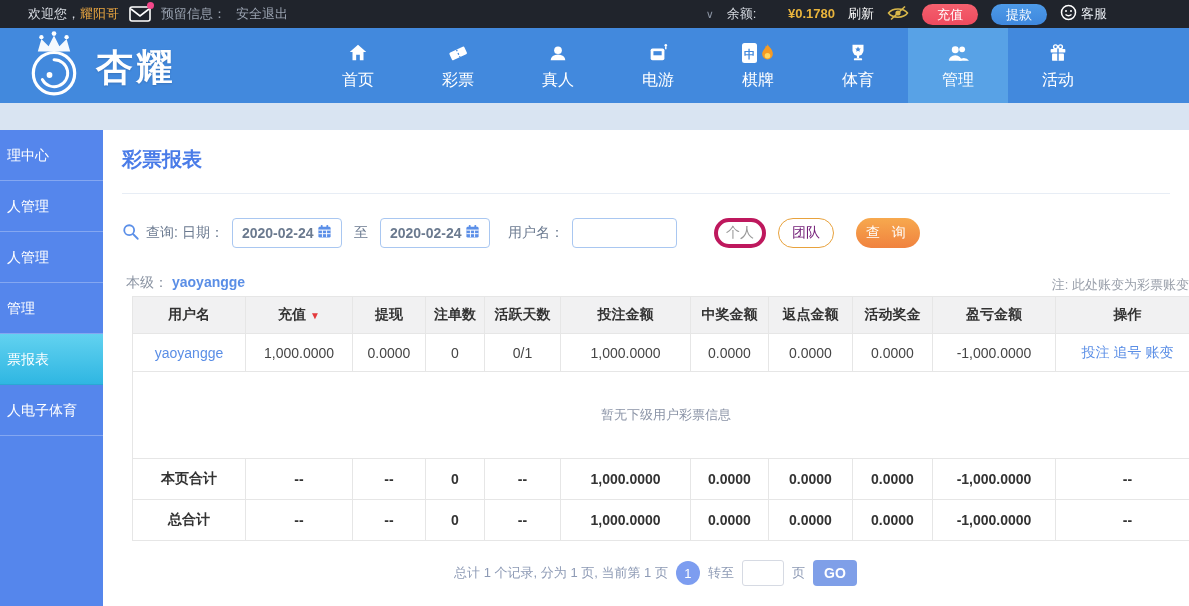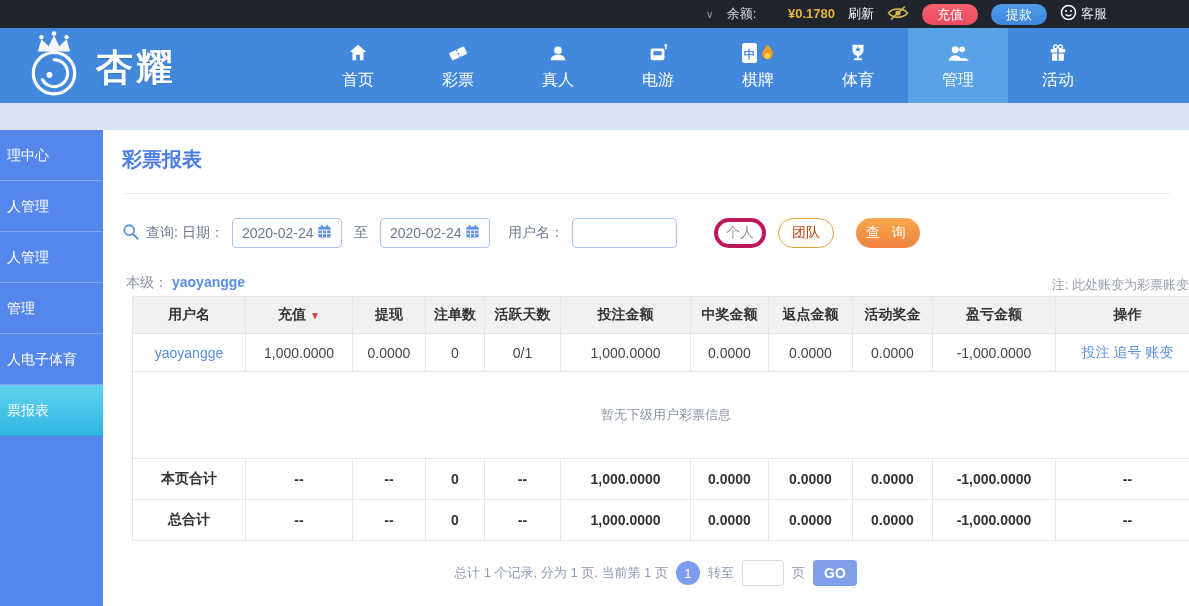--- a/index.html
+++ b/index.html
@@ -46,28 +46,28 @@
 
   .content { position:absolute; left:103px; top:130px; width:1086px; height:476px; background:#fff; }
   .page-title { position:absolute; left:19px; top:16px; font-size:20px; font-weight:bold; color:#4a7ce8; }
   .title-divider { position:absolute; left:19px; top:63px; width:1048px; height:1px; background:#e7edf5; }
 
   
   .search-row { position:absolute; left:19px; top:88px; display:flex; align-items:center; font-size:14px; color:#6b7a90; }
   .search-label { margin:0 4px 0 6px; }
   .date-box { width:110px; height:30px; border:1px solid #a9c7f1; border-radius:4px; background:#fff;
     display:flex; align-items:center; justify-content:space-between; padding:0 9px; margin-left:8px;
-    color:#6b7a8f; cursor:pointer; }
+    color:#6b7a8f; cursor:pointer;font-weight:bold; }
   .to-label { margin:0 12px; }
   .uname-label { margin-left:18px; }
   .uname-input { width:105px; height:30px; border:1px solid #a9c7f1; border-radius:4px; margin-left:8px;
     outline:none; padding:0 8px; font-size:14px; color:#445; }
   .btn { height:30px; border-radius:15px; font-size:14px; cursor:pointer; background:#fff; }
   .btn-personal { width:52px; border:4px solid #be185d; color:#999; margin-left:37px; }
-  .btn-team { width:56px; border:1px solid #e8a23d; color:#c2410c; margin-left:12px; }
+  .btn-team { width:56px; border:1px solid #e8a23d; color:#701a75; margin-left:12px; }
   .btn-query { width:64px; border:none; color:#fff; margin-left:22px;
     background:linear-gradient(180deg,#f7a94e,#f0823f); letter-spacing:4px; }
 
   
   .level-row { position:absolute; left:23px; top:144px; font-size:14px; color:#8a93a2; }
   .level-user { color:#5b86ea; font-weight:bold; margin-left:4px; }
   .note { position:absolute; right:0; top:146px; font-size:13px; color:#9aa0ab; white-space:nowrap; }
 
   
   table.report { position:absolute; left:29px; top:166px; width:1067px; border-collapse:collapse;
@@ -90,20 +90,34 @@
     display:flex; align-items:center; justify-content:center; font-size:13px; cursor:pointer; }
   .goto-input { width:42px; height:26px; border:1px solid #d6dae3; border-radius:3px; outline:none;
     text-align:center; font-size:13px; color:#556; }
   .go-btn { height:26px; width:44px; border:none; border-radius:4px; background:#7f9fe8; color:#fff;
     font-size:14px; font-weight:bold; cursor:pointer; }
 </style>
 </head>
 <body>
 
 <div class="topbar">
+  <div class="topbar-left">
+    <span>
+      <span>欢迎您，</span><span class="username">耀阳哥</span>
+    </span>
+    <span class="mail-wrap">
+      <svg width="22" height="16" viewBox="0 0 22 16">
+        <rect x="1" y="1" width="20" height="14" rx="2" fill="none" stroke="#fff" stroke-width="1.6"></rect>
+        <path d="M2 3 L11 10 L20 3" fill="none" stroke="#fff" stroke-width="1.6"></path>
+      </svg>
+      <span class="mail-dot"></span>
+    </span>
+    <span class="dim">预留信息：</span>
+    <span class="dim">安全退出</span>
+  </div>
   <div class="topbar-right">
     <span class="chev">∨</span>
     <span>
       <span>余额:</span>
       <span class="balance-val">¥0.1780</span>
     </span>
     <span class="refresh">刷新</span>
     <span>
       <svg width="22" height="16" viewBox="0 0 22 16">
         <path d="M1.5 8 C5.5 2.5 16.5 2.5 20.5 8 C16.5 13.5 5.5 13.5 1.5 8 Z" fill="none" stroke="#d9b84a" stroke-width="1.5"></path>
@@ -232,22 +246,22 @@
   </div>
 </div>
 
 <div class="band"></div>
 
 <div class="sidebar">
   <div class="side-item">理中心</div>
   <div class="side-item">人管理</div>
   <div class="side-item">人管理</div>
   <div class="side-item">管理</div>
+  <div class="side-item active">票报表</div>
   <div class="side-item">人电子体育</div>
-  <div class="side-item active">票报表</div>
 </div>
 
 <div class="content">
   <div class="page-title">彩票报表</div>
   <div class="title-divider"></div>
 
   <div class="search-row">
     <span>
       <svg width="18" height="18" viewBox="0 0 20 20">
           <circle cx="8" cy="8" r="5.5" fill="none" stroke="#5b8fe8" stroke-width="2"></circle>

